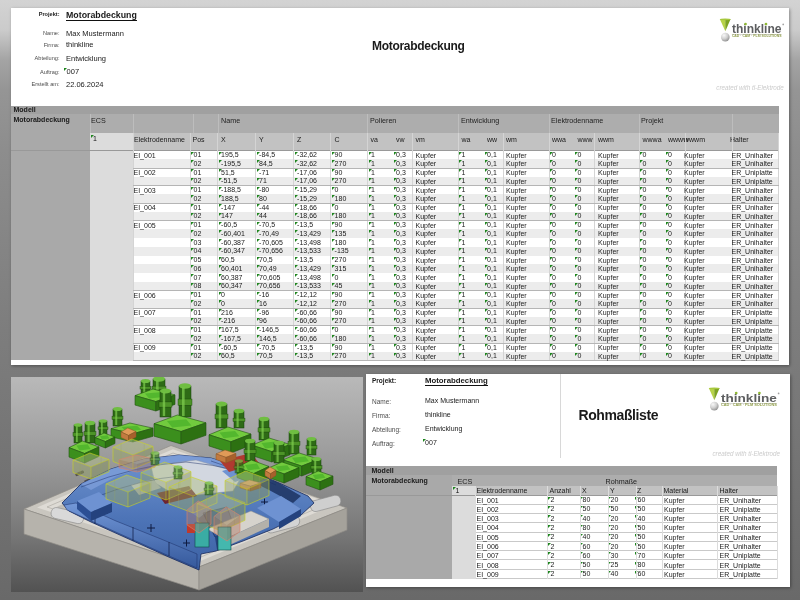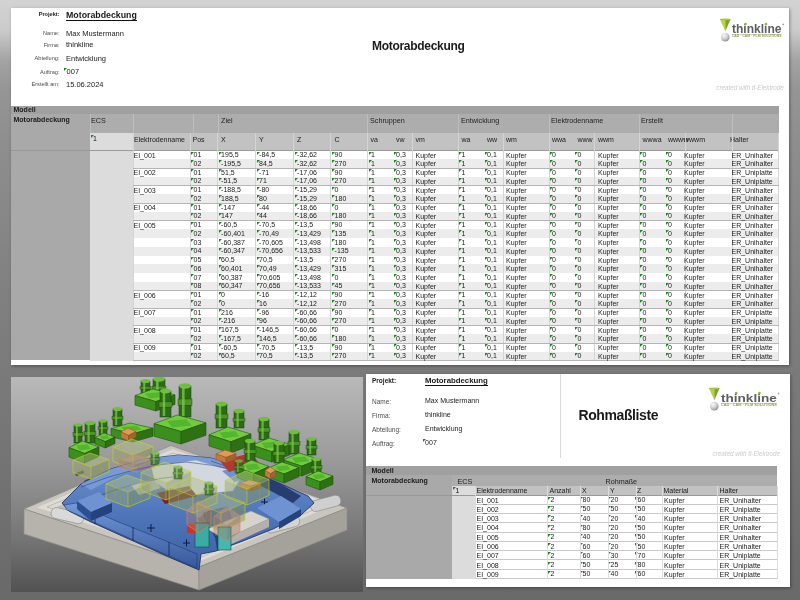--- a/index.html
+++ b/index.html
@@ -18,21 +18,21 @@
 <div class="lbl" style="right:729.3px;top:3.0px;font-weight:bold;color:#222;">Projekt:</div>
 <div class="lbl" style="right:729.3px;top:22.0px;">Name:</div>
 <div class="lbl" style="right:729.3px;top:33.6px;">Firma:</div>
 <div class="lbl" style="right:729.3px;top:46.9px;">Abteilung:</div>
 <div class="lbl" style="right:729.3px;top:60.6px;">Auftrag:</div>
 <div class="lbl" style="right:729.3px;top:73.0px;">Erstellt am:</div>
 <div class="hl" style="left:55px;top:1.6px;font-size:8.8px;font-weight:bold;border-bottom:1.2px solid #111;padding-bottom:0.6px;">Motorabdeckung</div>
 <div class="hl" style="left:55px;top:20.6px;font-size:7.5px;">Max Mustermann</div>
 <div class="hl" style="left:55px;top:32.4px;font-size:7.5px;">thinkline</div>
 <div class="hl" style="left:55px;top:45.7px;font-size:7.5px;">Entwicklung</div>
-<div class="hl" style="left:55px;top:71.8px;font-size:7.5px;">15.06.2024</div>
+<div class="hl" style="left:55px;top:71.8px;font-size:7.5px;">22.06.2024</div>
 <i class="v" style="left:53px;top:59.4px;font-size:7.5px;color:#1a1a1a;">007</i>
 <div class="hl" style="left:361px;top:31px;font-size:12px;font-weight:bold;letter-spacing:-0.3px;">Motorabdeckung</div>
 <div class="abs" style="right:5px;top:76px;font-size:6.3px;font-style:italic;color:#cbcbcb;">created with tl-Elektrode</div>
 <svg class="abs" style="left:707.5px;top:9.7px;" width="72.00" height="26.00" viewBox="0 0 72 26">
 <defs>
 <radialGradient id="sph1" cx="0.35" cy="0.3" r="0.75">
 <stop offset="0" stop-color="#f8f8f8"></stop>
           <stop offset="0.55" stop-color="#cfcfcf"></stop>
           <stop offset="1" stop-color="#8f8f8f"></stop>
 </radialGradient>
@@ -49,25 +49,25 @@
 <text x="12.9" y="18.9" font-family="Liberation Sans,sans-serif" font-size="3.35" font-weight="bold" fill="#93a04e" textLength="49.6" lengthAdjust="spacingAndGlyphs">CAD · CAM · PLM SOLUTIONS</text>
 </svg>
 <div class="abs" style="left:0;top:97.7px;width:767.5px;height:8.5px;background:#a0a0a0;"></div>
 <div class="abs" style="left:0;top:106.2px;width:767.5px;height:18.8px;background:#adadad;"></div>
 <div class="abs" style="left:0;top:125px;width:767.5px;height:17.5px;background:#c2c2c2;"></div>
 <div class="abs" style="left:0;top:106.2px;width:78.5px;height:246.3px;background:#a9a9a9;"></div>
 <div class="abs" style="left:78.5px;top:125px;width:43.5px;height:227.5px;background:#dcdcdc;"></div>
 <div class="hl" style="left:2.5px;top:98.2px;font-size:7px;font-weight:bold;">Modell</div>
 <div class="hl" style="left:2.5px;top:108px;font-size:7px;font-weight:bold;">Motorabdeckung</div>
 <div class="hl" style="left:80px;top:108.3px;font-size:7.2px;color:#222;">ECS</div>
-<div class="hl" style="left:210px;top:108.3px;font-size:7.2px;color:#222;">Ziel</div>
-<div class="hl" style="left:359px;top:108.3px;font-size:7.2px;color:#222;">Schruppen</div>
+<div class="hl" style="left:210px;top:108.3px;font-size:7.2px;color:#222;">Name</div>
+<div class="hl" style="left:359px;top:108.3px;font-size:7.2px;color:#222;">Polieren</div>
 <div class="hl" style="left:450px;top:108.3px;font-size:7.2px;color:#222;">Entwicklung</div>
 <div class="hl" style="left:540px;top:108.3px;font-size:7.2px;color:#222;">Elektrodenname</div>
-<div class="hl" style="left:630px;top:108.3px;font-size:7.2px;color:#222;">Erstellt</div>
+<div class="hl" style="left:630px;top:108.3px;font-size:7.2px;color:#222;">Projekt</div>
 <div class="abs" style="left:78.5px;top:106.2px;width:1px;height:18.8px;background:#bdbdbd;"></div>
 <div class="abs" style="left:122px;top:106.2px;width:1px;height:18.8px;background:#bdbdbd;"></div>
 <div class="abs" style="left:181.5px;top:106.2px;width:1px;height:18.8px;background:#bdbdbd;"></div>
 <div class="abs" style="left:206.5px;top:106.2px;width:1px;height:18.8px;background:#bdbdbd;"></div>
 <div class="abs" style="left:355.5px;top:106.2px;width:1px;height:18.8px;background:#bdbdbd;"></div>
 <div class="abs" style="left:446.5px;top:106.2px;width:1px;height:18.8px;background:#bdbdbd;"></div>
 <div class="abs" style="left:537.5px;top:106.2px;width:1px;height:18.8px;background:#bdbdbd;"></div>
 <div class="abs" style="left:628px;top:106.2px;width:1px;height:18.8px;background:#bdbdbd;"></div>
 <div class="abs" style="left:720.5px;top:106.2px;width:1px;height:18.8px;background:#bdbdbd;"></div>
 <i class="v" style="left:79.5px;top:126.5px;font-size:7px;color:#111;">1</i>

